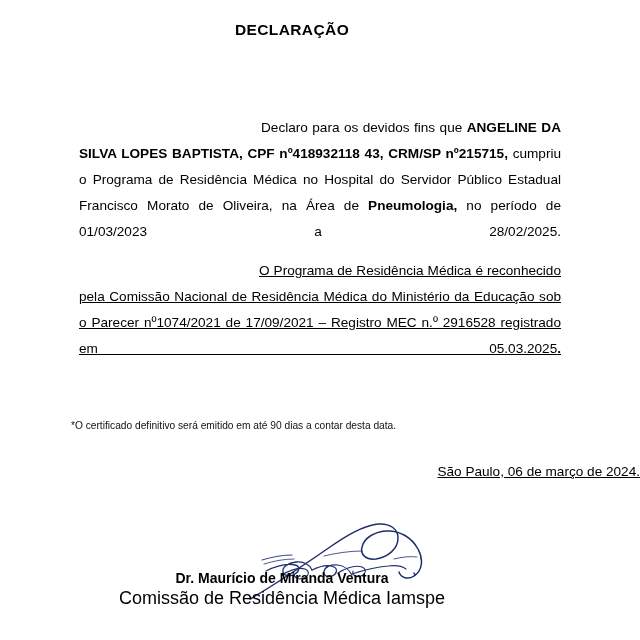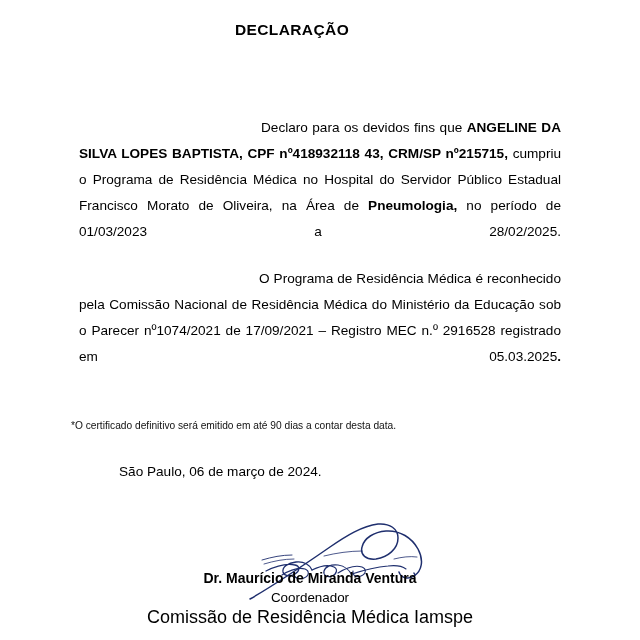--- a/index.html
+++ b/index.html
@@ -45,21 +45,21 @@
   .para {
     font-size: 13.6px;
     line-height: 26px;
     text-align: justify;
     text-justify: inter-word;
     margin: 8px;
   }
   .para b, .para strong { font-weight: bold; }
 
   #para-1 { top: 107px; }
-  #para-2 { top: 258px; }
+  #para-2 { top: 250px; text-decoration: underline; }
 
   .para .indent-1 { display: inline-block; width: 182px; }
   .para .indent-2 { display: inline-block; width: 180px; }
 
   
   .para::after {
     content: "";
     display: inline-block;
     width: 100%;
     height: 0;
@@ -76,24 +76,25 @@
     text-align: left;
     color: #111111;
   }
 
   
   .place-date {
     position: absolute;
     left: 0;
     top: 464px;
     width: 640px;
-    text-align: left;
+    text-align: right;
     font-size: 13.6px;
-    padding-left: 119px;
+    padding-left: 92px;
     box-sizing: border-box;
+    text-decoration: underline;
   }
 
   
   .signature-area {
     position: absolute;
     left: 0;
     top: 505px;
     width: 640px;
     height: 135px;
   }
@@ -105,21 +106,20 @@
     height: 92px;
     pointer-events: none;
   }
 
   .sig-block {
     position: absolute;
     left: 0;
     top: 63px;
     width: 564px;
     text-align: center;
-    padding-left: 28px;
   }
   .sig-name {
     font-size: 14px;
     font-weight: bold;
     line-height: 20px;
   }
   .sig-role {
     font-size: 13.4px;
     line-height: 19px;
   }
@@ -160,19 +160,18 @@
         <path d="M24 47 C 34 44, 44 42, 54 42" stroke-width="0.9"></path>
         <path d="M26 51 C 36 48, 46 46, 56 46" stroke-width="0.8"></path>
         <path d="M86 43 C 98 40, 112 38, 124 38" stroke-width="0.8"></path>
         <path d="M156 46 C 164 44, 172 43, 179 44" stroke-width="0.8"></path>
         <path d="M176 60 L 177 62" stroke-width="1.4"></path>
       </g>
     </svg>
 
     <div class="sig-block">
       <div class="sig-name">Dr. Maurício de Miranda Ventura</div>
-      <div class="sig-role">Coordenador</div>
       <div class="sig-org">Comissão de Residência Médica Iamspe</div>
     </div>
 
   </div>
 
 </div>
 
 </body></html>

